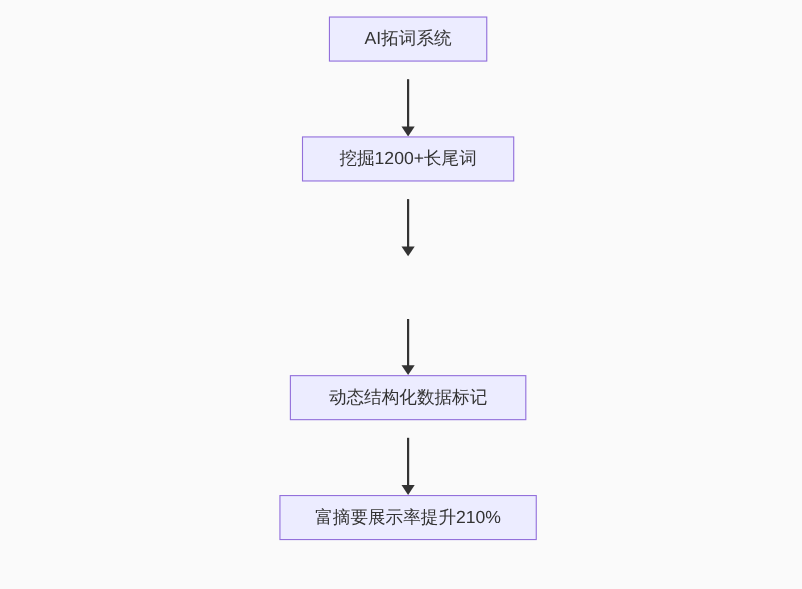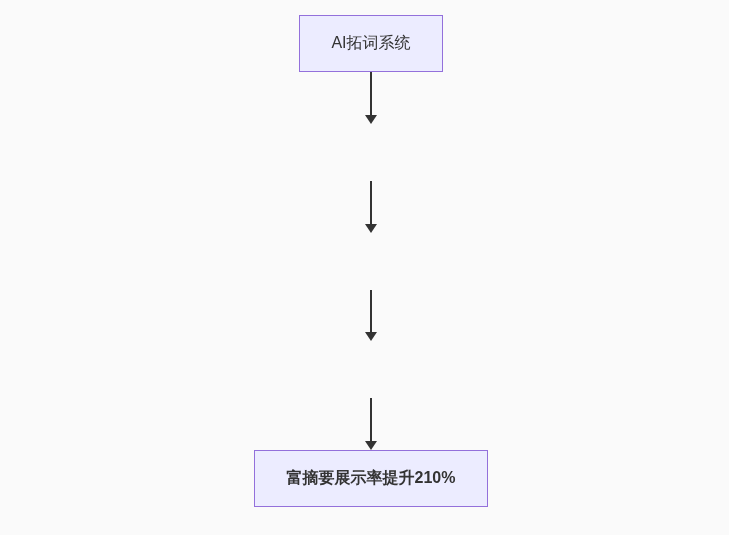--- a/index.html
+++ b/index.html
@@ -18,36 +18,36 @@
   }
   .canvas {
     position: relative;
     width: 729px; height: 535px;
     background: var(--background);
   }
   .node {
     position: absolute;
     left: 371px;
     transform: translateX(-50%);
-    height: 57px;
+    height: 41px;
     background: var(--node-fill);
     border: 1px solid var(--node-border);
     color: var(--node-text);
     font-size: 16px;
     display: flex;
     align-items: center;
     justify-content: center;
     text-align: center;
     white-space: nowrap;
   }
   .n1 { top: 15px;  width: 144px; }
   .n2 { top: 124px; width: 193px; }
   .n3 { top: 233px; width: 220px; }
   .n4 { top: 341px; width: 215px; }
-  .n5 { top: 450px; width: 234px; font-weight: bold; }
+  .n5 { top: 450px; width: 234px; }
 
   .arrow {
     position: absolute;
     left: 371px;
     transform: translateX(-50%);
     width: 12px;
   }
   .a1 { top: 72px;  height: 52px; }
   .a2 { top: 181px; height: 52px; }
   .a3 { top: 290px; height: 51px; }
@@ -77,32 +77,34 @@
 
 <div class="canvas">
 
   <div class="node n1">AI拓词系统</div>
 
   <div class="arrow a1">
     <div class="line"></div>
     <div class="head"></div>
   </div>
 
+  <div class="node n2">挖掘1200+长尾词</div>
 
   <div class="arrow a2">
     <div class="line"></div>
     <div class="head"></div>
   </div>
 
 
   <div class="arrow a3">
     <div class="line"></div>
     <div class="head"></div>
   </div>
 
+  <div class="node n4">动态结构化数据标记</div>
 
   <div class="arrow a4">
     <div class="line"></div>
     <div class="head"></div>
   </div>
 
   <div class="node n5">富摘要展示率提升210%</div>
 
 </div>
 

